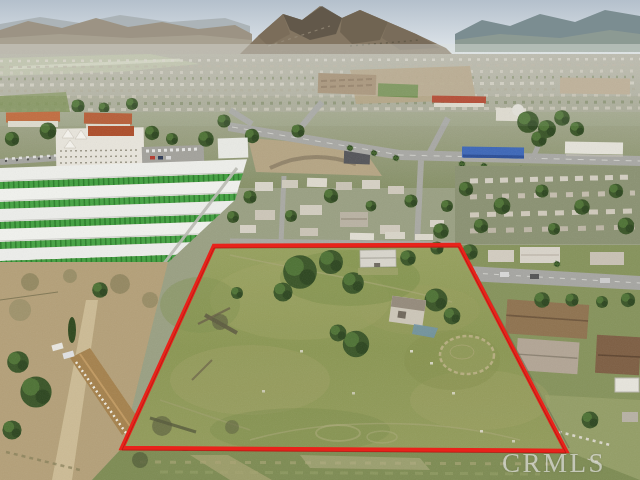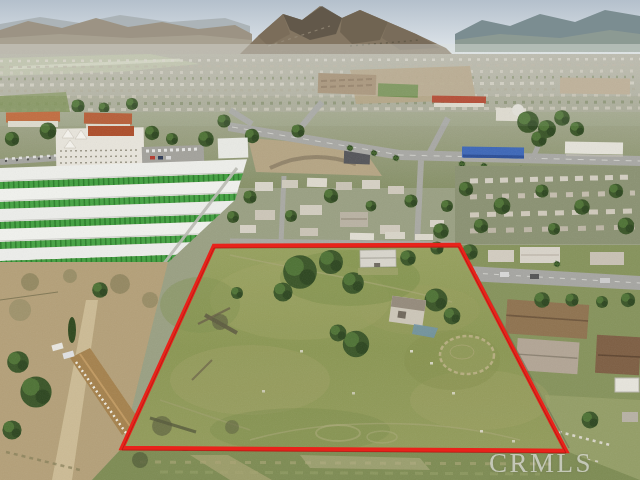--- a/index.html
+++ b/index.html
@@ -1,19 +1,19 @@
 <!DOCTYPE html>
 <html><head>
 <meta charset="utf-8">
 <style>
   html,body{margin:0;padding:0;background:#222;}
   .stage{position:relative;width:640px;height:480px;overflow:hidden;
          font-family:"Liberation Sans",sans-serif;background:#9aa083;}
   .stage svg{position:absolute;inset:0;display:block;}
-  .watermark{position:absolute;left:489px;top:448px;width:120px;
+  .watermark{position:absolute;left:502px;top:448px;width:120px;
     font-family:"Liberation Serif",serif;font-size:27px;font-weight:400;
     letter-spacing:2.5px;color:rgba(245,245,243,0.62);
     text-shadow:0 0 2px rgba(80,80,80,0.35);user-select:none;}
 </style>
 </head>
 <body>
 
 <div class="stage">
 <svg viewBox="0 0 640 480" width="640" height="480" xmlns="http://www.w3.org/2000/svg">
   <defs>

